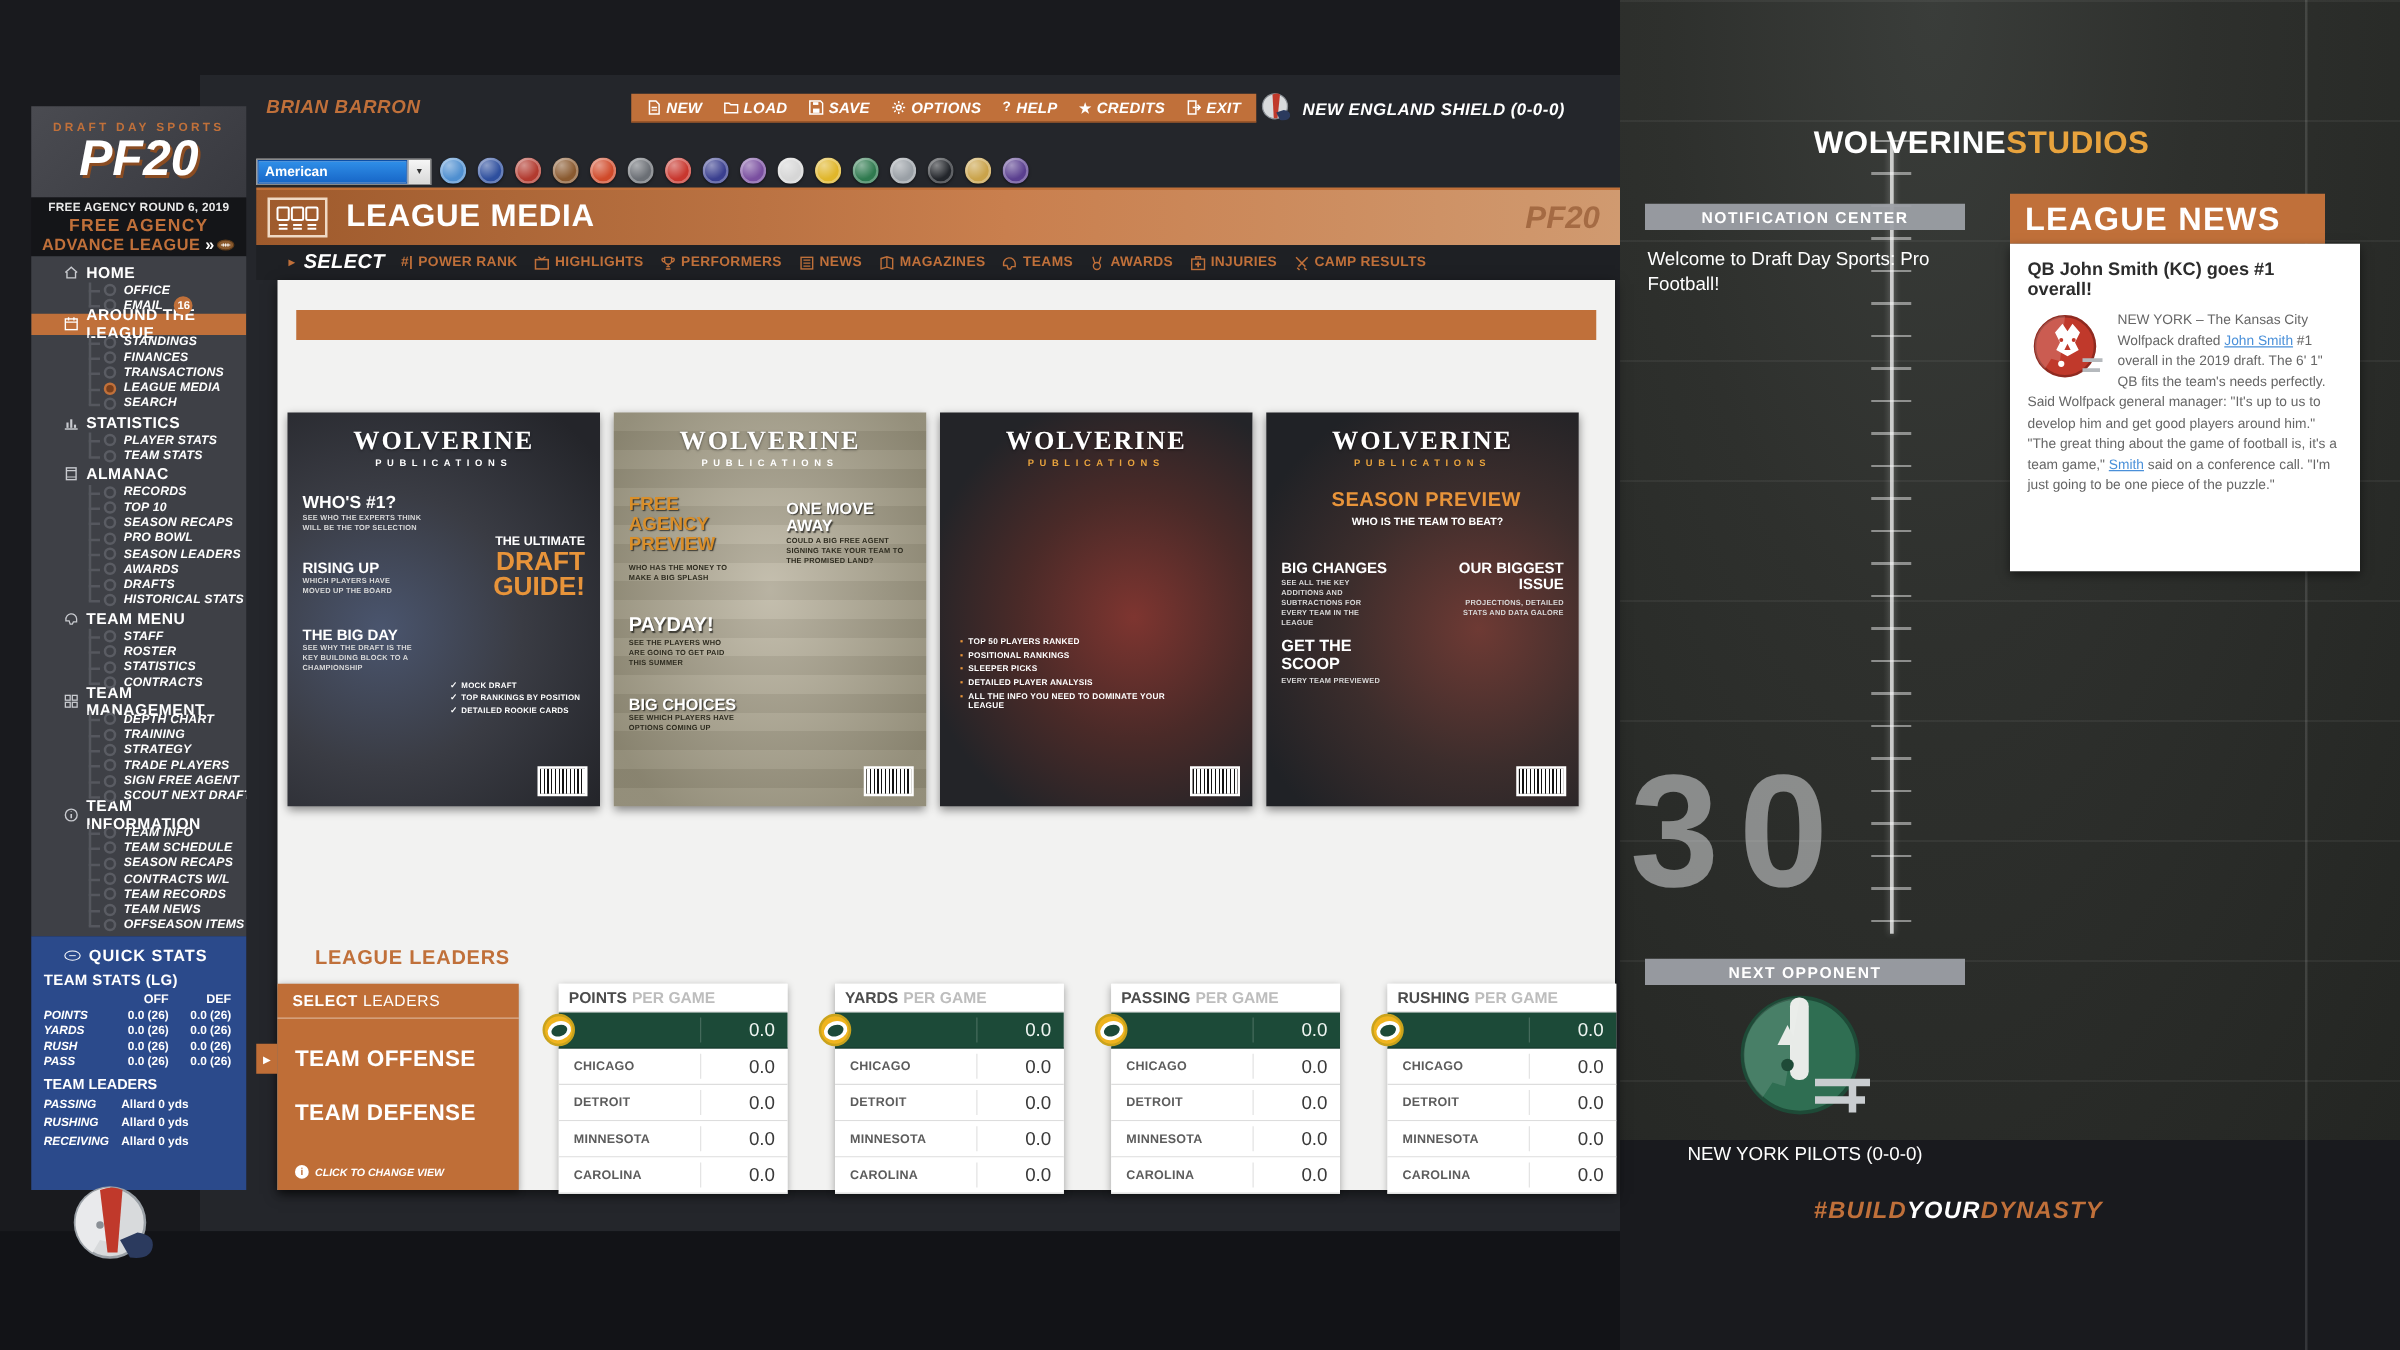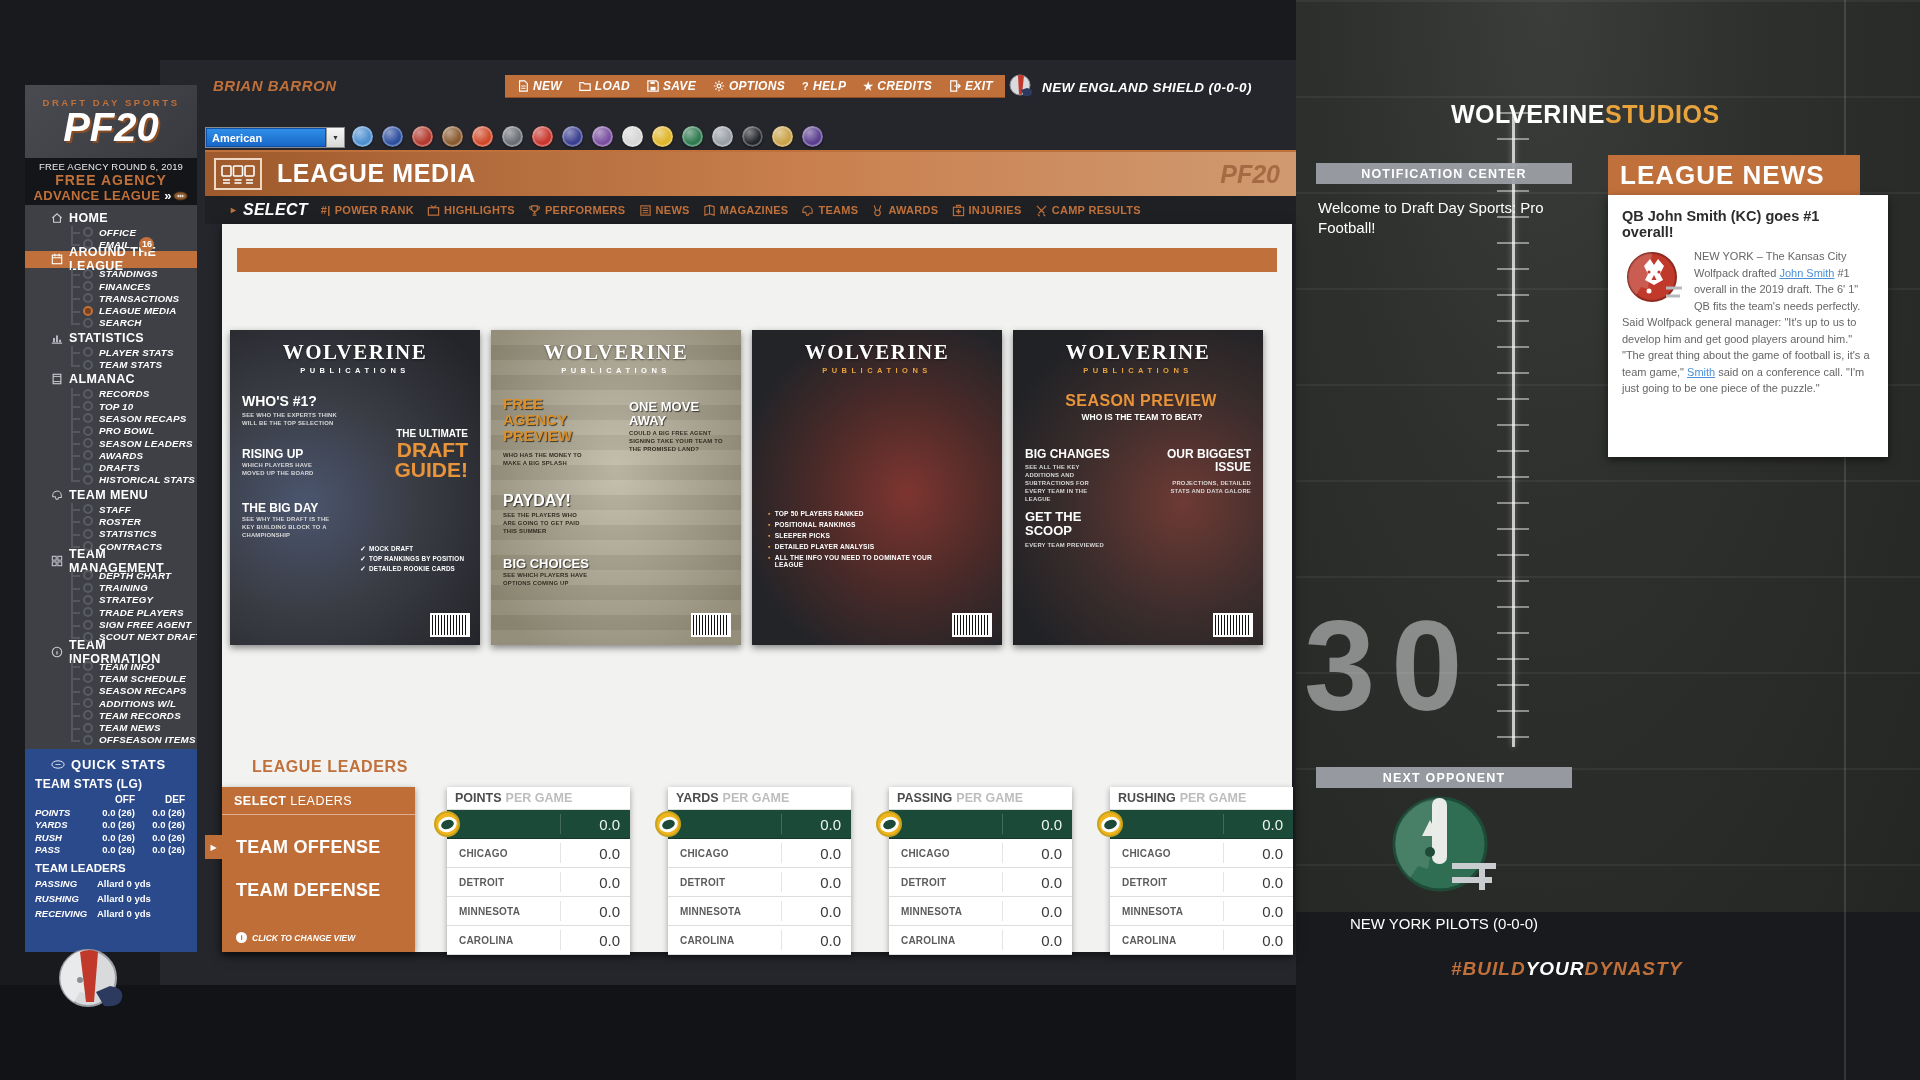--- a/index.html
+++ b/index.html
@@ -17,21 +17,21 @@
     background:repeating-linear-gradient(180deg,rgba(255,255,255,.45) 0 2px,transparent 2px 26px);}
   .field .sideline{position:absolute;left:548px;top:0;width:2px;height:1080px;background:rgba(255,255,255,.12);}
   .field .yard-number{position:absolute;left:8px;top:592px;font-size:128px;font-weight:800;color:rgba(233,236,238,.5);letter-spacing:16px;}
 
   
   .sidebar{position:absolute;left:25px;top:85px;width:172px;}
   .logo-block{height:73px;background:linear-gradient(135deg,#4a4b51,#38393f);display:flex;flex-direction:column;align-items:center;justify-content:center;}
   .logo-small{font-size:9.5px;font-weight:800;color:#c0703a;letter-spacing:2.6px;}
   .logo-big{font-size:40px;font-weight:800;font-style:italic;color:#fff;line-height:.95;text-shadow:2px 2px 0 #8a4c22;}
   .phase-block{background:#141518;text-align:center;height:47px;box-sizing:border-box;padding-top:3px;}
-  .round-line{font-size:9.5px;color:#e8e8e8;font-weight:400;letter-spacing:.2px;}
+  .round-line{font-size:9.5px;color:#e8e8e8;font-weight:700;letter-spacing:.2px;}
   .phase{font-size:14px;font-weight:800;color:#c0703a;letter-spacing:1px;}
   .advance{font-size:13px;font-weight:800;color:#c0703a;letter-spacing:.4px;display:flex;align-items:center;justify-content:center;gap:4px;}
   .advance .chev{color:#fff;font-weight:800;font-size:13px;letter-spacing:-2px;}
   .advance .ic svg{width:15px;height:10px;display:block;}
 
   .nav{background:#3e4046;height:544px;box-sizing:border-box;padding-top:4px;overflow:hidden;}
   .nav-section-header{display:flex;align-items:center;gap:6px;height:17px;padding-left:26px;color:#fff;font-weight:700;font-size:12.5px;letter-spacing:.4px;cursor:pointer;}
   .nav-section-header .ic{color:#c9cbd0;display:inline-flex;}
   .nav-section-header .ic svg{width:12px;height:12px;display:block;}
   .nav-section-header.active{background:#c0703a;}
@@ -434,21 +434,21 @@
           <div class="nav-item">
             <span class="bullet"></span>
             <span class="lbl">TEAM SCHEDULE</span>
           </div>
           <div class="nav-item">
             <span class="bullet"></span>
             <span class="lbl">SEASON RECAPS</span>
           </div>
           <div class="nav-item">
             <span class="bullet"></span>
-            <span class="lbl">ADDITIONS W/L</span>
+            <span class="lbl">CONTRACTS W/L</span>
           </div>
           <div class="nav-item">
             <span class="bullet"></span>
             <span class="lbl">TEAM RECORDS</span>
           </div>
           <div class="nav-item">
             <span class="bullet"></span>
             <span class="lbl">TEAM NEWS</span>
           </div>
           <div class="nav-item">

